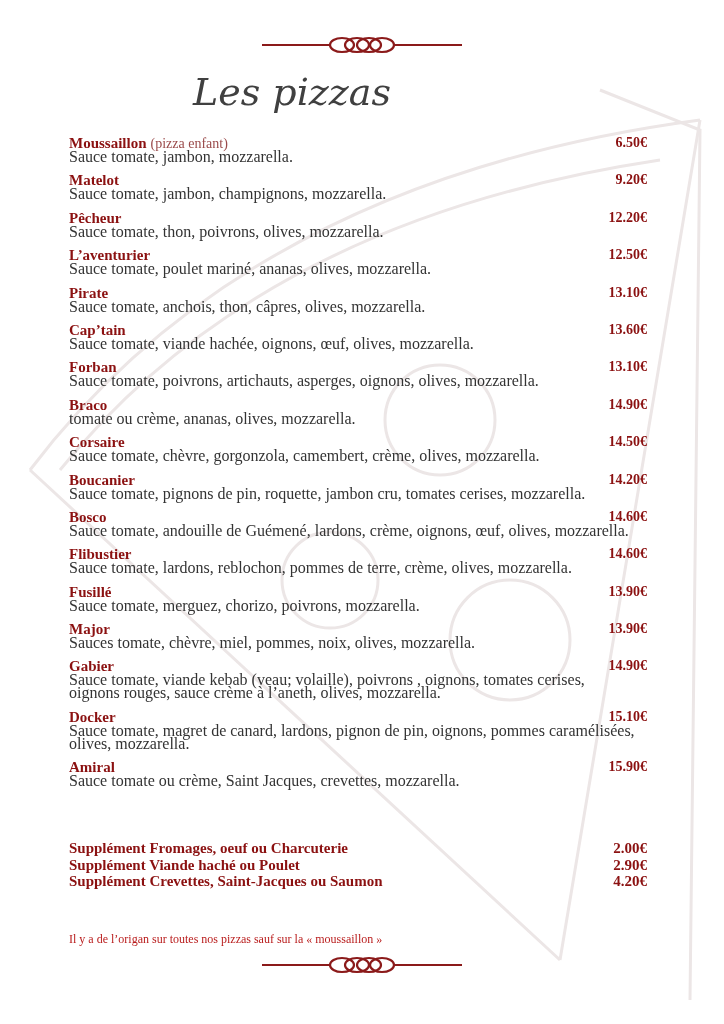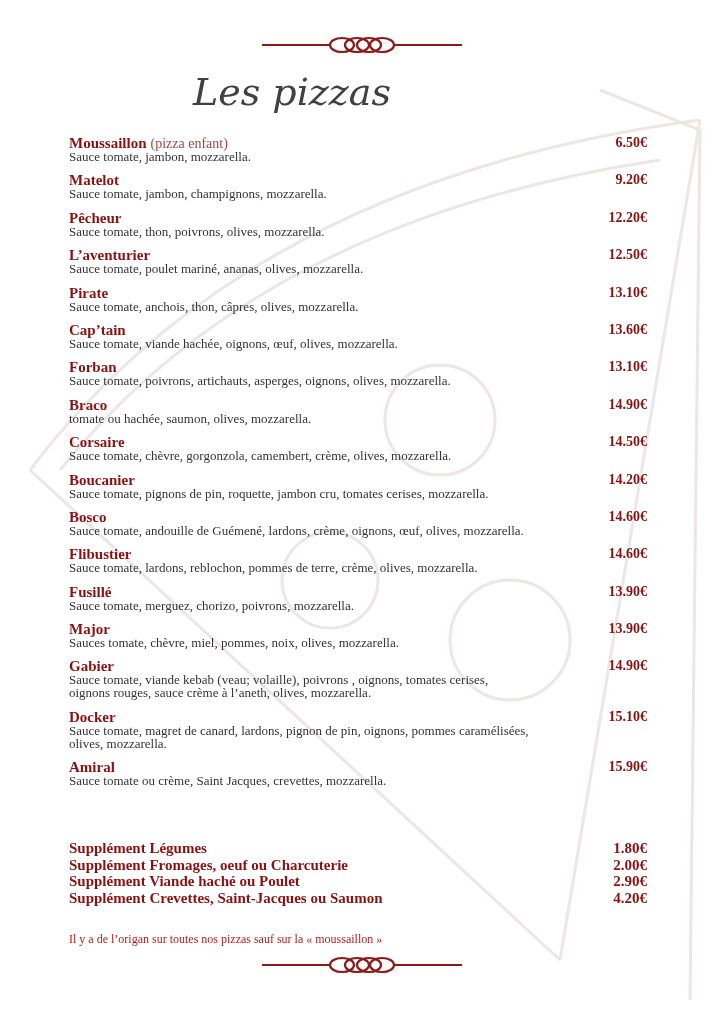--- a/index.html
+++ b/index.html
@@ -16,21 +16,21 @@
     position: absolute; top: 70px; left: 0; width: 584px; text-align: center;
     font-family: "DejaVu Serif", serif; font-style: italic;
     font-size: 38px; color: #404040; letter-spacing: 0px;
   }
   .menu { position: absolute; left: 69px; top: 135px; width: 578px; }
   .item { position: relative; margin-bottom: 9.4px; }
   .row { display: flex; justify-content: space-between; align-items: flex-start; height: 15px; line-height: 15px; }
   .name { font-family: "Liberation Serif", serif; font-weight: bold; font-size: 15px; color: #8b1111; }
   .note { font-family: "Liberation Serif", serif; font-size: 14px; color: #9a4a4a; margin-left: 4px; font-weight: normal; }
   .price { font-family: "Liberation Serif", serif; font-weight: bold; font-size: 14px; color: #8b1111; }
-  .desc { font-family: "Liberation Serif", serif; font-size: 13px; line-height: 13px; color: #333333; white-space: pre-line; }
+  .desc { font-family: "Liberation Serif", serif; font-size: 16px; line-height: 13px; color: #333333; white-space: pre-line; }
   .supplements { position: absolute; left: 69px; top: 840px; width: 578px; }
   .supp { display: flex; justify-content: space-between; height: 16.5px; line-height: 16.5px;
     font-family: "Liberation Serif", serif; font-weight: bold; font-size: 15px; color: #8b1111; }
   .footnote { position: absolute; left: 69px; top: 932px; font-family: "Liberation Serif", serif; font-size: 12px; color: #b91c1c; }
 </style>
 </head>
 <body>
 
 <svg class="watermark" viewBox="0 0 724 1024">
   <g fill="none" stroke="#ece6e6" stroke-width="3">
@@ -106,21 +106,21 @@
         <span><span class="name">Forban</span><span class="note"></span></span>
         <span class="price">13.10€</span>
       </div>
       <div class="desc">Sauce tomate, poivrons, artichauts, asperges, oignons, olives, mozzarella.</div>
     </div>
     <div class="item">
       <div class="row">
         <span><span class="name">Braco</span><span class="note"></span></span>
         <span class="price">14.90€</span>
       </div>
-      <div class="desc">tomate ou hachée, saumon, olives, mozzarella.</div>
+      <div class="desc">tomate ou crème, ananas, olives, mozzarella.</div>
     </div>
     <div class="item">
       <div class="row">
         <span><span class="name">Corsaire</span><span class="note"></span></span>
         <span class="price">14.50€</span>
       </div>
       <div class="desc">Sauce tomate, chèvre, gorgonzola, camembert, crème, olives, mozzarella.</div>
     </div>
     <div class="item">
       <div class="row">
@@ -176,24 +176,20 @@
     <div class="item">
       <div class="row">
         <span><span class="name">Amiral</span><span class="note"></span></span>
         <span class="price">15.90€</span>
       </div>
       <div class="desc">Sauce tomate ou crème, Saint Jacques, crevettes, mozzarella.</div>
     </div>
   </div>
 
 <div class="supplements" id="supps">
-    <div class="supp">
-      <span>Supplément Légumes</span>
-      <span>1.80€</span>
-    </div>
     <div class="supp">
       <span>Supplément Fromages, oeuf ou Charcuterie</span>
       <span>2.00€</span>
     </div>
     <div class="supp">
       <span>Supplément Viande haché ou Poulet</span>
       <span>2.90€</span>
     </div>
     <div class="supp">
       <span>Supplément Crevettes, Saint-Jacques ou Saumon</span>

